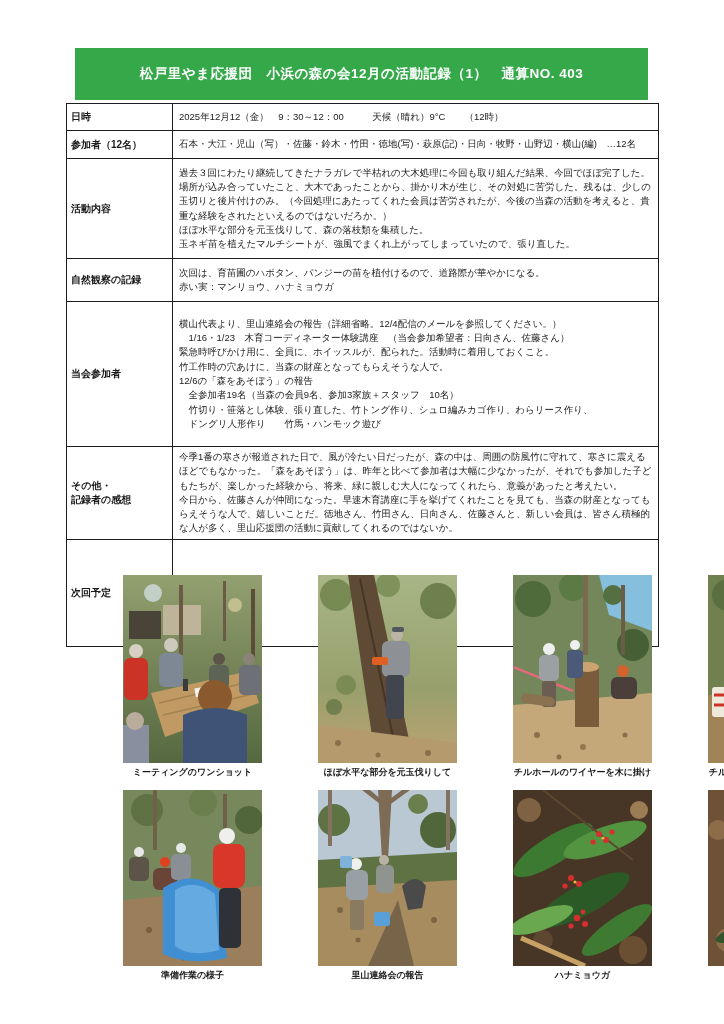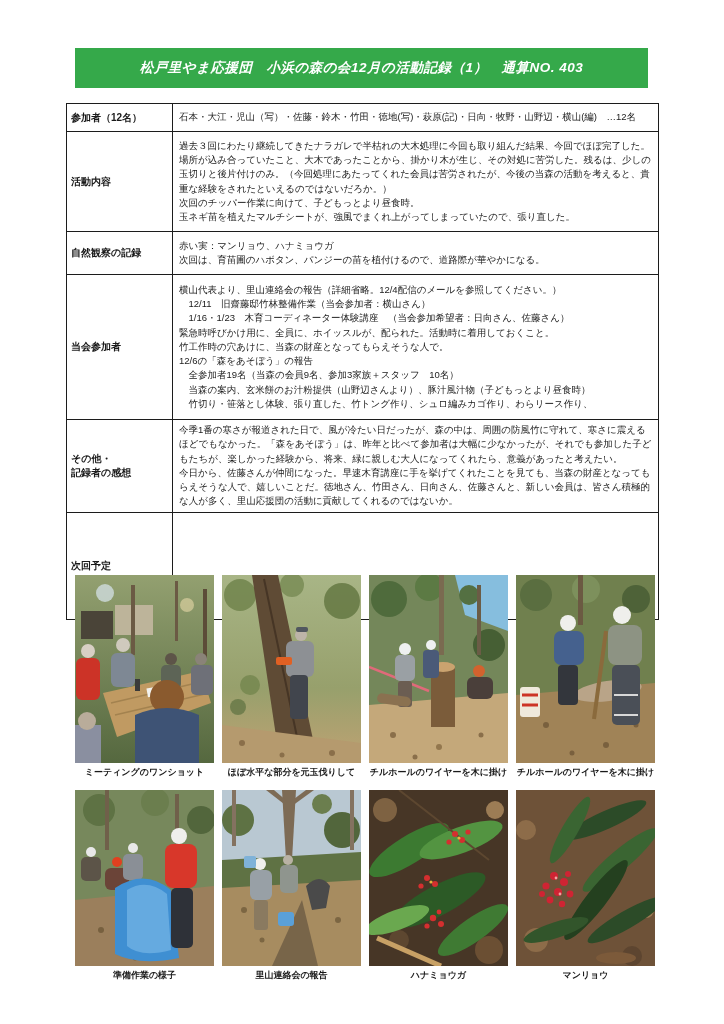--- a/index.html
+++ b/index.html
@@ -1,85 +1,90 @@
 <!DOCTYPE html>
 <html><head>
 <meta charset="utf-8">
 <style>
   html,body{margin:0;padding:0;background:#e9e9e9;}
   .page{position:relative;width:724px;height:1024px;background:#ffffff;margin:0 auto;
         font-family:"Liberation Sans","DejaVu Sans",sans-serif;color:#1a1a1a;overflow:hidden;}
-  .banner{position:absolute;left:75px;top:48px;width:573px;height:40px;background:#35a94a;
-          display:flex;align-items:center;justify-content:center;font-style:italic;}
+  .banner{position:absolute;left:75px;top:48px;width:573px;height:52px;background:#35a94a;
+          display:flex;align-items:center;justify-content:center;}
   .banner-title{color:#ffffff;font-weight:bold;font-size:13.5px;letter-spacing:.5px;white-space:nowrap;}
   .report-table{position:absolute;left:66px;top:103px;width:593px;border:1.4px solid #1c1c1c;
                 box-sizing:border-box;background:#fff;}
   .trow{display:flex;border-bottom:1px solid #1c1c1c;box-sizing:border-box;}
   .trow:last-child{border-bottom:none;flex-direction:column;}
   .tlabel{flex:0 0 106px;width:106px;border-right:1px solid #1c1c1c;box-sizing:border-box;
           padding:3px 4px;font-weight:bold;font-size:10px;line-height:13.5px;
           display:flex;align-items:center;white-space:pre-wrap;}
   .tcontent{flex:1;padding:3px 6px;font-size:9.5px;line-height:14.3px;box-sizing:border-box;
             display:flex;flex-direction:column;justify-content:center;}
   .line{white-space:pre-wrap;}
   .h-date{min-height:27px}.h-part{min-height:28px}.h-act{min-height:100px}.h-nat{min-height:43px}
   .h-meet{min-height:145px}.h-imp{min-height:90px}.h-next{min-height:27px}
   .photo-row{position:absolute;left:75px;width:582px;display:flex;gap:8px;}
   .photo-row-1{top:575px;}
   .photo-row-2{top:790px;}
-  .figure{width:139px;display:flex;flex-direction:column;}
+  .figure{width:139px;display:flex;flex-direction:column;margin-left:48px;}
   .photo{width:139px;overflow:hidden;background:#6f7f54;}
   .photo-row-1 .photo{height:188px;}
   .photo-row-2 .photo{height:176px;}
   .photo svg{display:block;width:100%;height:100%;}
   .caption{text-align:center;font-size:9px;font-weight:bold;margin-top:3px;white-space:nowrap;}
 </style>
 </head>
 <body>
 
 <div class="page">
 
   <div class="banner">
     <span class="banner-title">松戸里やま応援団　小浜の森の会12月の活動記録（1）　通算NO. 403</span>
   </div>
 
   <div class="report-table">
+    <div class="trow h-date">
+      <div class="tlabel">日時</div>
+      <div class="tcontent">
+        <div class="line">2025年12月12（金）　9：30～12：00　　　天候（晴れ）9°C　　（12時）</div>
+      </div>
+    </div>
     <div class="trow h-part">
       <div class="tlabel">参加者（12名）</div>
       <div class="tcontent">
         <div class="line">石本・大江・児山（写）・佐藤・鈴木・竹田・徳地(写)・萩原(記)・日向・牧野・山野辺・横山(編)　…12名</div>
       </div>
     </div>
     <div class="trow h-act">
       <div class="tlabel">活動内容</div>
       <div class="tcontent">
         <div class="line">過去３回にわたり継続してきたナラガレで半枯れの大木処理に今回も取り組んだ結果、今回でほぼ完了した。場所が込み合っていたこと、大木であったことから、掛かり木が生じ、その対処に苦労した。残るは、少しの玉切りと後片付けのみ。（今回処理にあたってくれた会員は苦労されたが、今後の当森の活動を考えると、貴重な経験をされたといえるのではないだろか。）</div>
-        <div class="line">次回のチッパー作業に向けて、子どもっとより昼食時。</div>
+        <div class="line">ほぼ水平な部分を元玉伐りして、森の落枝類を集積した。</div>
         <div class="line">玉ネギ苗を植えたマルチシートが、強風でまくれ上がってしまっていたので、張り直した。</div>
       </div>
     </div>
     <div class="trow h-nat">
       <div class="tlabel">自然観察の記録</div>
       <div class="tcontent">
+        <div class="line">次回は、育苗圃のハボタン、パンジーの苗を植付けるので、道路際が華やかになる。</div>
         <div class="line">赤い実：マンリョウ、ハナミョウガ</div>
-        <div class="line">次回は、育苗圃のハボタン、パンジーの苗を植付けるので、道路際が華やかになる。</div>
       </div>
     </div>
     <div class="trow h-meet">
       <div class="tlabel">当会参加者</div>
       <div class="tcontent">
         <div class="line">横山代表より、里山連絡会の報告（詳細省略。12/4配信のメールを参照してください。）</div>
-        <div class="line">　12/11　旧齋藤邸竹林整備作業（当会参加者：横山さん）</div>
         <div class="line">　1/16・1/23　木育コーディネーター体験講座　（当会参加希望者：日向さん、佐藤さん）</div>
         <div class="line">緊急時呼びかけ用に、全員に、ホイッスルが、配られた。活動時に着用しておくこと。</div>
         <div class="line">竹工作時の穴あけに、当森の財産となってもらえそうな人で。</div>
         <div class="line">12/6の「森をあそぼう」の報告</div>
         <div class="line">　全参加者19名（当森の会員9名、参加3家族＋スタッフ　10名）</div>
-        <div class="line">　当森の案内、玄米餅のお汁粉提供（山野辺さんより）、豚汁風汁物（子どもっとより昼食時）</div>
         <div class="line">　竹切り・笹落とし体験、張り直した、竹トング作り、シュロ編みカゴ作り、わらリース作り、</div>
+        <div class="line">　ドングリ人形作り　　竹馬・ハンモック遊び</div>
       </div>
     </div>
     <div class="trow h-imp">
       <div class="tlabel">その他・
 記録者の感想</div>
       <div class="tcontent">
         <div class="line">今季1番の寒さが報道された日で、風が冷たい日だったが、森の中は、周囲の防風竹に守れて、寒さに震えるほどでもなかった。「森をあそぼう」は、昨年と比べて参加者は大幅に少なかったが、それでも参加した子どもたちが、楽しかった経験から、将来、緑に親しむ大人になってくれたら、意義があったと考えたい。</div>
         <div class="line">今日から、佐藤さんが仲間になった。早速木育講座に手を挙げてくれたことを見ても、当森の財産となってもらえそうな人で、嬉しいことだ。徳地さん、竹田さん、日向さん、佐藤さんと、新しい会員は、皆さん積極的な人が多く、里山応援団の活動に貢献してくれるのではないか。</div>
       </div>
     </div>

